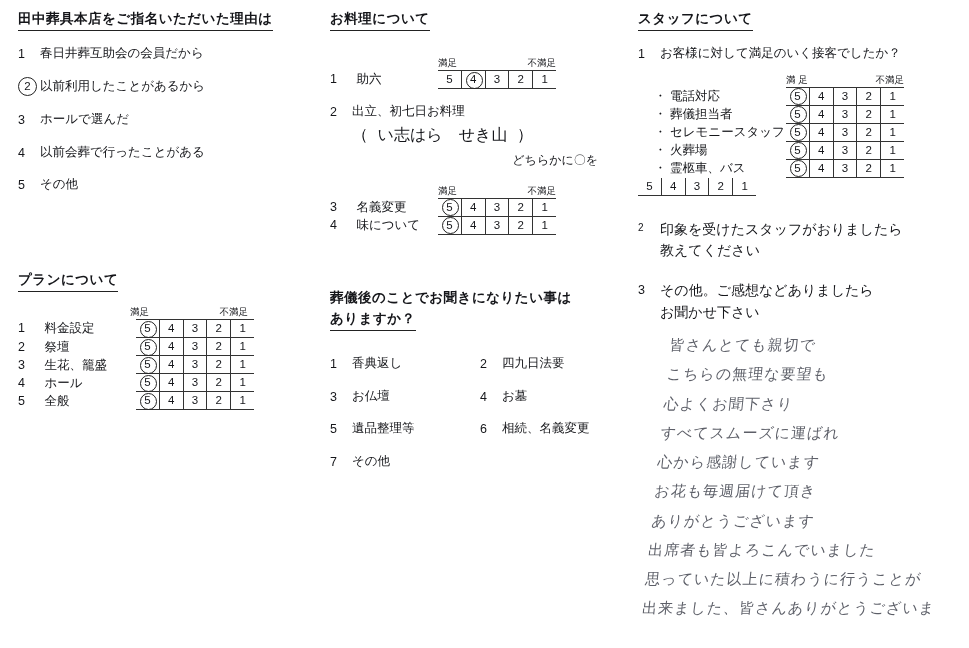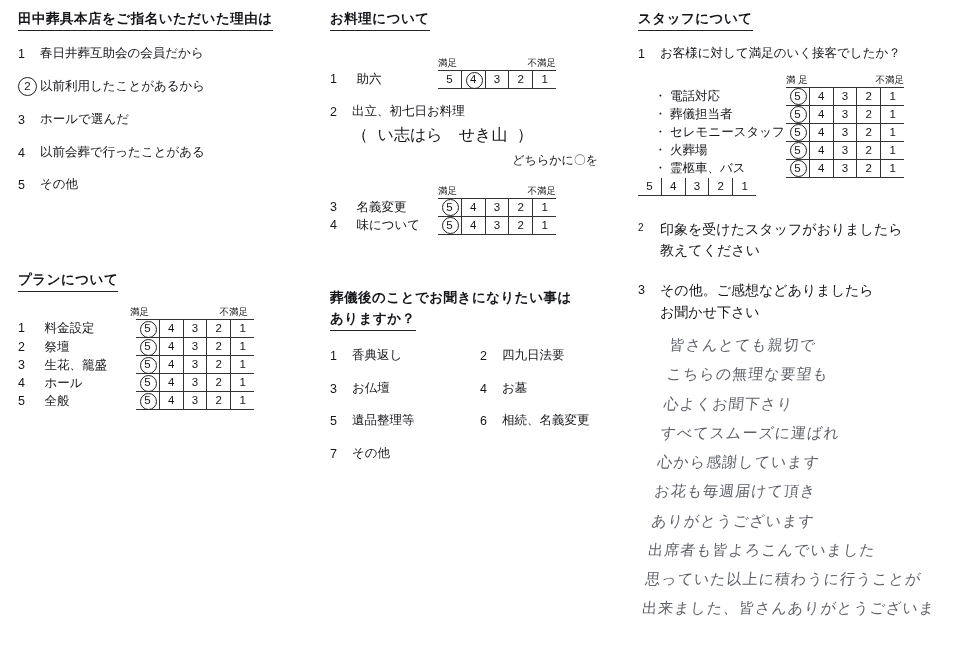--- a/index.html
+++ b/index.html
@@ -264,21 +264,21 @@
         <span>3</span>
         <span>2</span>
         <span>1</span>
       </span>
     </span>
   </div>
 
   <div style="height:44px;"></div>
 
   <div class="sec-title" style="margin-bottom:2px;">葬儀後のことでお聞きになりたい事は</div>
-  <div class="sec-title underline" style="padding-top:0;margin-bottom:16px;">ありますか？</div>
+  <div class="sec-title underline" style="padding-top:0;margin-bottom:24px;">ありますか？</div>
 
   <div class="grid2">
     <div class="q">
       <span class="num">1</span>
       <span class="txt">香典返し</span>
     </div>
     <div class="q">
       <span class="num">2</span>
       <span class="txt">四九日法要</span>
     </div>

